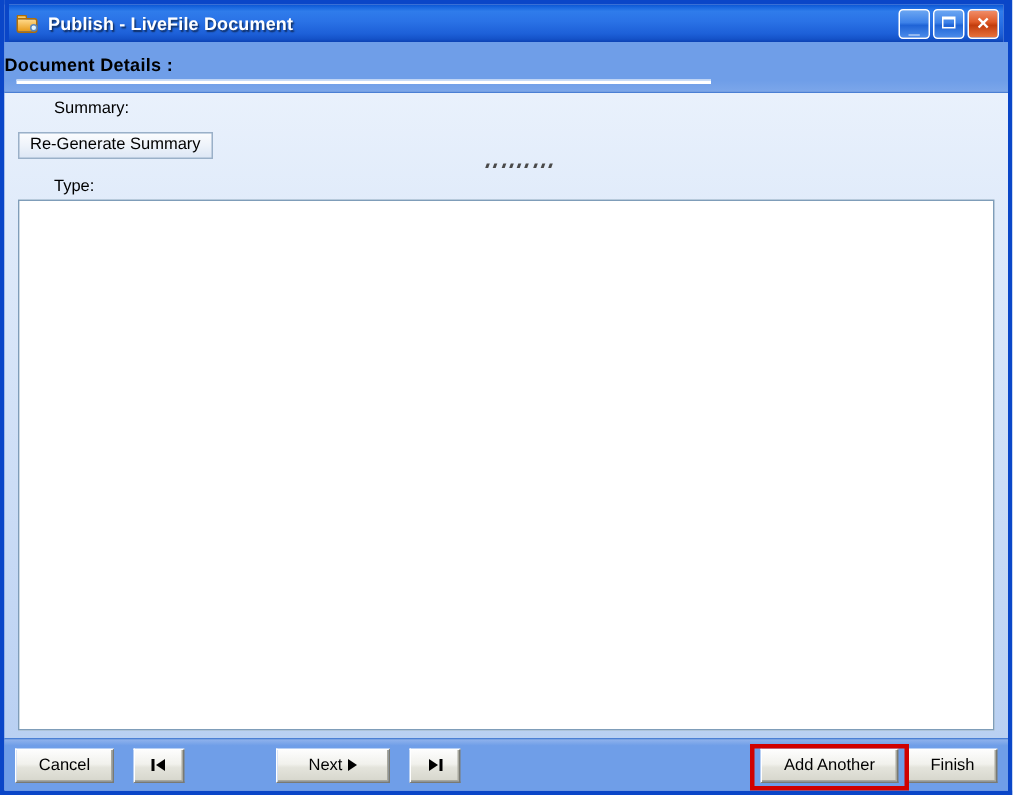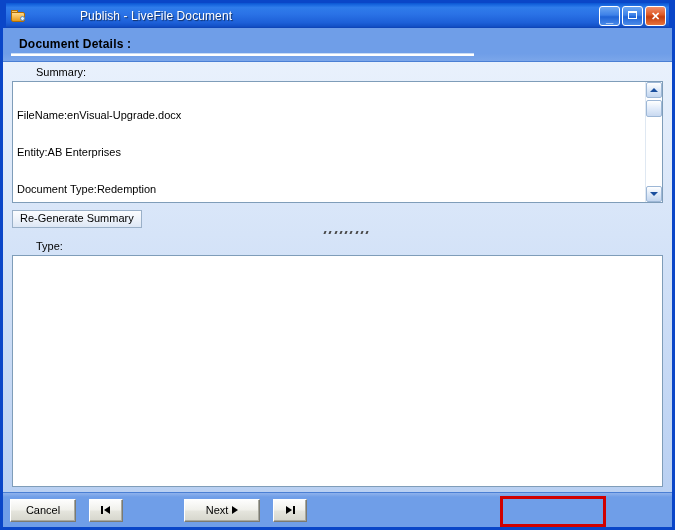--- a/index.html
+++ b/index.html
@@ -81,27 +81,26 @@
     left: 9px; top: 7px;
     width: 5px; height: 5px;
     border-radius: 50%;
     background: #dff3ff;
     border: 1px solid #5a86bb;
     box-sizing: border-box;
   }
   .title-text {
     color: #ffffff;
     font-size: 12px;
-    font-weight: normal;
+    font-weight: bold;
     letter-spacing: 0.1px;
     text-shadow: 1px 1px 1px rgba(0,0,0,0.55);
     white-space: nowrap;
     flex: 1 1 auto;
     overflow: hidden;
-    margin-left: 48px;
   }
   .win-buttons {
     display: flex;
     align-items: center;
     gap: 2px;
     flex: 0 0 auto;
   }
   .win-btn {
     width: 21px; height: 20px;
     border-radius: 3px;
@@ -138,21 +137,21 @@
     border-top-width: 2px;
     margin: 4px auto 0;
     box-sizing: border-box;
   }
 
   
   .section-header {
     flex: 0 0 33px;
     background: linear-gradient(to bottom, #6f9ee8 0%, #6f9ee8 78%, #7ba6ea 100%);
     position: relative;
-    padding: 6px 0 0 16px;
+    padding: 6px 0 0 0;
     box-sizing: border-box;
   }
   .section-header .label {
     font-size: 12px;
     font-weight: bold;
     color: #000000;
     letter-spacing: 0.2px;
   }
   .section-header .rule {
     position: absolute;
@@ -446,45 +445,20 @@
 
     <div class="section-header">
       <span class="label">Document Details :</span>
       <span class="rule"></span>
     </div>
 
     <div class="body-panel">
 
       <div class="field-label">Summary:</div>
 
-      <div class="summary-wrap">
-        <div class="summary-text">
-          <span class="ln">FileName:enVisual-Upgrade.docx</span>
-          <span class="ln">Entity:AB Enterprises</span>
-          <span class="ln">Document Type:Redemption</span>
-          
-          
-          
-          
-          
-          
-          
-        </div>
-        <div class="vscroll">
-          <div class="sb-btn sb-up">
-              <span class="arrow"></span>
-            </div>
-          <div class="sb-track">
-            <div class="sb-thumb"></div>
-          </div>
-          <div class="sb-btn sb-down">
-              <span class="arrow"></span>
-            </div>
-        </div>
-      </div>
 
       <div class="regen-row">
         <button class="btn btn-regen">Re-Generate Summary</button>
       </div>
 
       <div class="splitter">
         <span class="grip">
           <i></i>
             <i></i>
             <i></i>
@@ -522,18 +496,22 @@
         <button class="btn btn-nav btn-last">
           <span class="ico-last">
               <span class="tri"></span>
               <span class="bar"></span>
             </span>
         </button>
       </div>
 
       <div class="spacer"></div>
 
+      <div class="right-group">
+        <button class="btn btn-nav btn-addanother">Add Another</button>
+        <button class="btn btn-nav btn-finish">Finish</button>
+      </div>
     </div>
 
   </div>
 
   <div class="annot-rect"></div>
 </div>
 
 </body></html>

